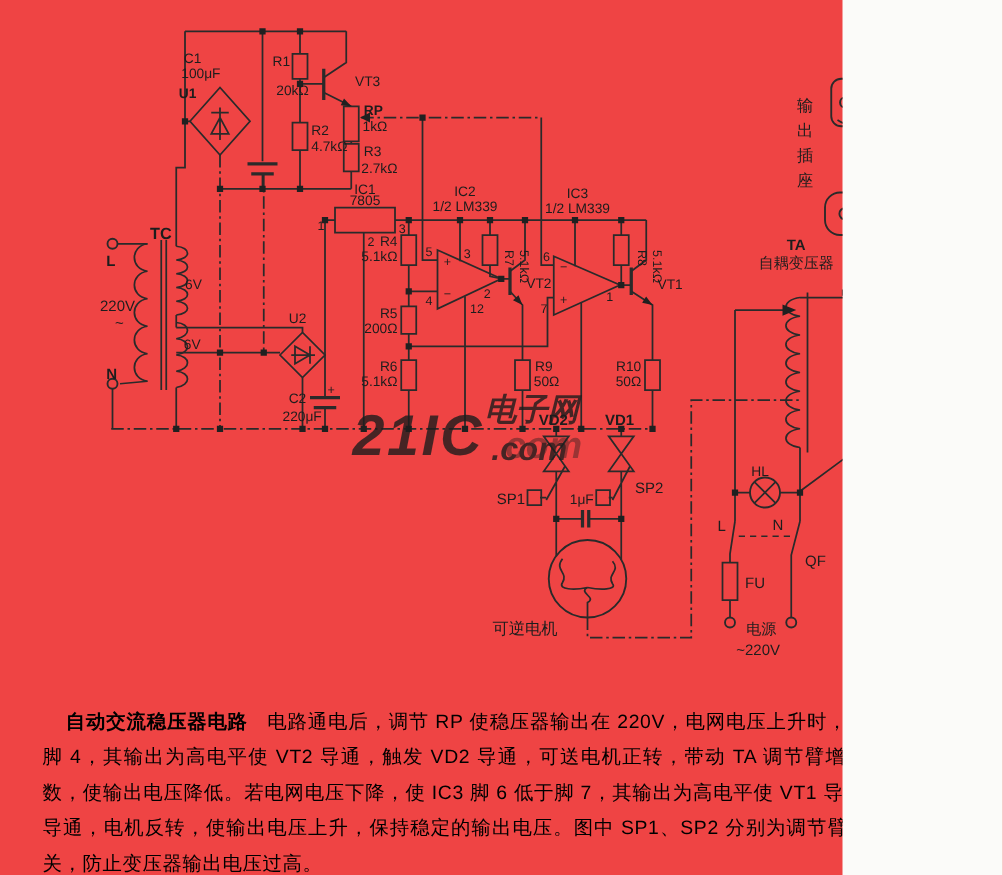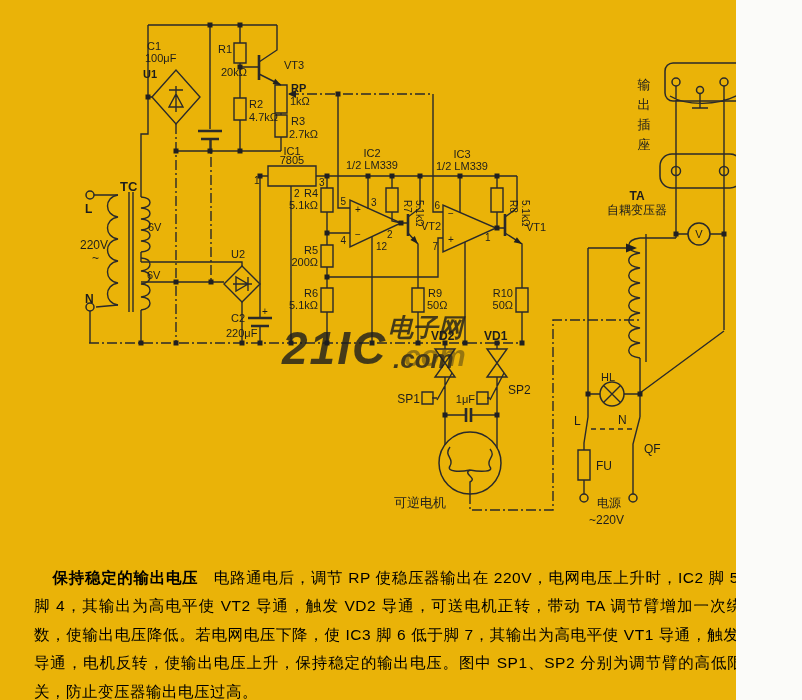--- a/index.html
+++ b/index.html
@@ -1,16 +1,16 @@
 <!DOCTYPE html>
 <html><head>
 <meta charset="utf-8">
 <style>
   html,body{margin:0;padding:0;background:#fbfbf9;}
-  .page{position:relative;width:736px;height:700px;background:#eab308;overflow:hidden;
+  .page{position:relative;width:674px;height:700px;background:#ef4444;overflow:hidden;
         font-family:"Liberation Sans",sans-serif;}
   svg text{font-family:"Liberation Sans","DejaVu Sans",sans-serif;fill:#1d1d1d;}
   .t10{font-size:10px}.t11{font-size:11px}.t12{font-size:12px}.t13{font-size:13px}
   .b{font-weight:bold}.mid{text-anchor:middle}.end{text-anchor:end}
   .wire{stroke:#2a2a2a;stroke-width:1.4;fill:none}
   .thick{stroke:#2a2a2a;stroke-width:2.6;fill:none}
   .dd{stroke:#2a2a2a;stroke-width:1.4;fill:none;stroke-dasharray:10 3 2 3}
   .dsh{stroke:#2a2a2a;stroke-width:1.3;fill:none;stroke-dasharray:5 4}
   .dots{fill:#202020;stroke:none}
   .ring{stroke:#2a2a2a;stroke-width:1.5;fill:none}
@@ -213,15 +213,15 @@
 
   <g opacity="0.8">
     <text class="wm" x="404" y="366" font-size="30" opacity="0.5" fill="#7e97d6">com</text>
     <text class="wm" x="388" y="336" font-size="25" fill="#7e97d6">电子网</text>
     <text class="wm" x="282" y="364" font-size="46" letter-spacing="2" fill="#d95b5b">21IC</text>
     <text class="wm" x="393" y="368" font-size="26" fill="#d95b5b">.com</text>
   </g>
 </svg>
 
 
-<p class="para"><b>保持稳定的输出电压</b><span>电路通电后，调节 RP 使稳压器输出在 220V，电网电压上升时，IC2 脚 5 高于脚 4，其输出为高电平使 VT2 导通，触发 VD2 导通，可送电机正转，带动 TA 调节臂增加一次绕组匝数，使输出电压降低。若电网电压下降，使 IC3 脚 6 低于脚 7，其输出为高电平使 VT1 导通，触发 VD1 导通，电机反转，使输出电压上升，保持稳定的输出电压。图中 SP1、SP2 分别为调节臂的高低限位开关，防止变压器输出电压过高。</span></p>
+<p class="para"><b>自动交流稳压器电路</b><span>电路通电后，调节 RP 使稳压器输出在 220V，电网电压上升时，IC2 脚 5 高于脚 4，其输出为高电平使 VT2 导通，触发 VD2 导通，可送电机正转，带动 TA 调节臂增加一次绕组匝数，使输出电压降低。若电网电压下降，使 IC3 脚 6 低于脚 7，其输出为高电平使 VT1 导通，触发 VD1 导通，电机反转，使输出电压上升，保持稳定的输出电压。图中 SP1、SP2 分别为调节臂的高低限位开关，防止变压器输出电压过高。</span></p>
 
 </div>
 
 </body></html>

